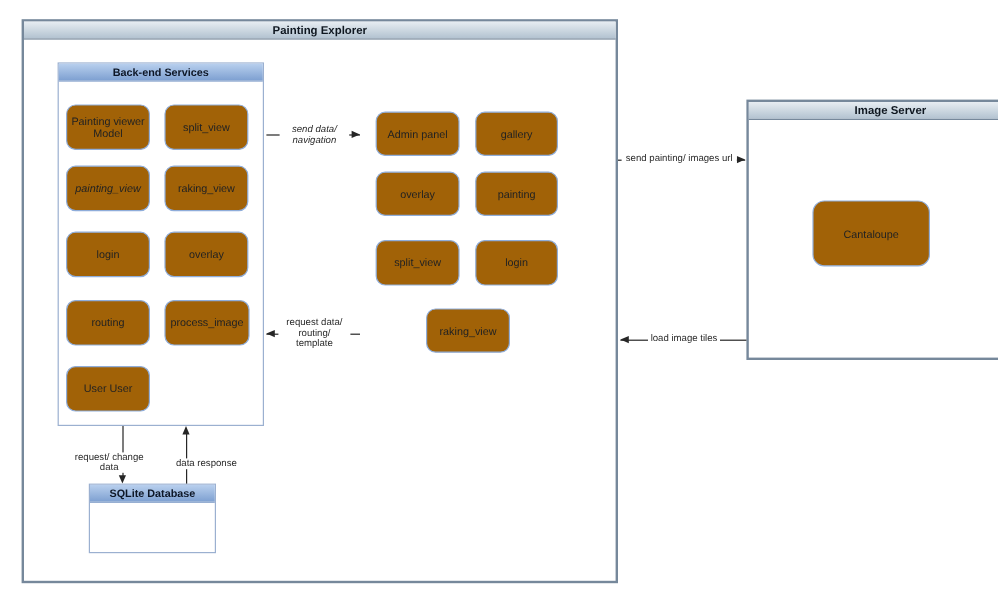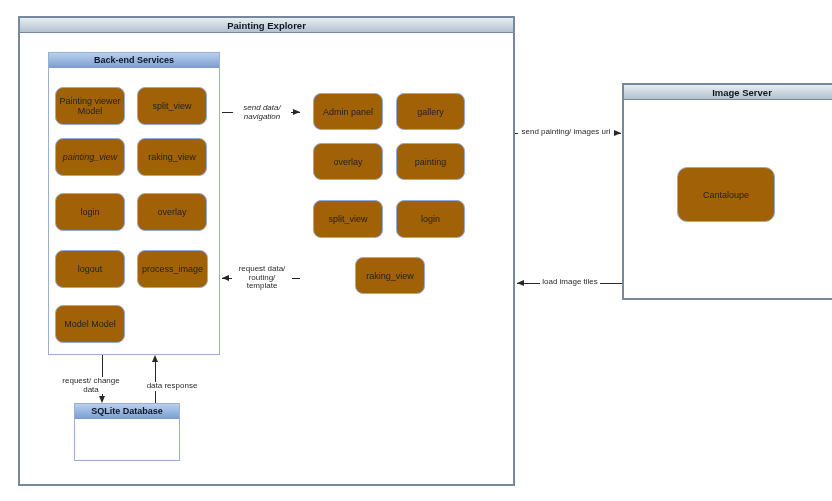--- a/index.html
+++ b/index.html
@@ -61,23 +61,23 @@
 
   <div class="blue-box" style="left:48px;top:52px;width:172px;height:303px;">
     <div class="blue-header">Back-end Services</div>
   </div>
   <div class="node" style="left:55px;top:87px;width:70px;height:38px;">Painting viewer Model</div>
   <div class="node" style="left:137px;top:87px;width:70px;height:38px;">split_view</div>
   <div class="node" style="left:55px;top:138px;width:70px;height:38px;font-style:italic;">painting_view</div>
   <div class="node" style="left:137px;top:138px;width:70px;height:38px;">raking_view</div>
   <div class="node" style="left:55px;top:193px;width:70px;height:38px;">login</div>
   <div class="node" style="left:137px;top:193px;width:70px;height:38px;">overlay</div>
-  <div class="node" style="left:55px;top:250px;width:70px;height:38px;">logout</div>
+  <div class="node" style="left:55px;top:250px;width:70px;height:38px;">routing</div>
   <div class="node" style="left:137px;top:250px;width:71px;height:38px;">process_image</div>
-  <div class="node" style="left:55px;top:305px;width:70px;height:38px;">Model Model</div>
+  <div class="node" style="left:55px;top:305px;width:70px;height:38px;">User User</div>
 
   <div class="node" style="left:313px;top:93px;width:70px;height:37px;">Admin panel</div>
   <div class="node" style="left:396px;top:93px;width:69px;height:37px;">gallery</div>
   <div class="node" style="left:313px;top:143px;width:70px;height:37px;">overlay</div>
   <div class="node" style="left:396px;top:143px;width:69px;height:37px;">painting</div>
   <div class="node" style="left:313px;top:200px;width:70px;height:38px;">split_view</div>
   <div class="node" style="left:396px;top:200px;width:69px;height:38px;">login</div>
   <div class="node" style="left:355px;top:257px;width:70px;height:37px;">raking_view</div>
 
   <div class="blue-box" style="left:74px;top:403px;width:106px;height:58px;">

